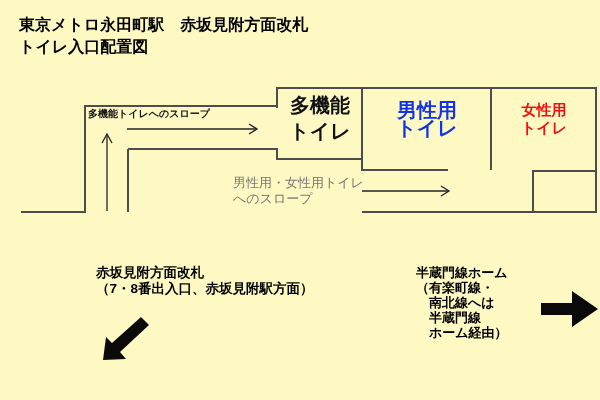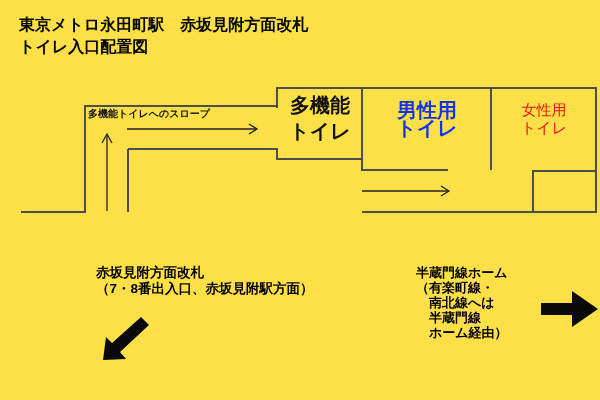--- a/index.html
+++ b/index.html
@@ -1,26 +1,26 @@
 <!DOCTYPE html>
 <html><head>
 <meta charset="utf-8">
 <style>
   html,body{margin:0;padding:0;background:#fff;}
   .stage{
-    position:relative;width:600px;height:400px;background:#fde047;overflow:hidden;
+    position:relative;width:600px;height:400px;background:#fef9c3;overflow:hidden;
     font-family:"Liberation Sans","DejaVu Sans",sans-serif;color:#000;
   }
   .stage svg{position:absolute;left:0;top:0;}
   .lbl{position:absolute;white-space:pre-line;margin:0;}
   .title{left:19px;top:14px;font-size:16px;font-weight:bold;line-height:22px;}
   .slope-multi{left:88px;top:106px;font-size:10px;font-weight:bold;line-height:16px;}
   .room-multi{left:278px;top:92px;width:84px;text-align:center;font-size:20px;font-weight:bold;line-height:26px;}
   .room-mens{left:363px;top:101px;width:128px;text-align:center;font-size:20px;font-weight:bold;line-height:18px;}
-  .room-womens{left:492px;top:101px;width:104px;text-align:center;font-size:15px;font-weight:normal;line-height:18px;}
+  .room-womens{left:492px;top:101px;width:104px;text-align:center;font-size:15px;font-weight:bold;line-height:18px;}
   .slope-mw{left:233px;top:175px;font-size:13px;line-height:16px;}
   .gate{left:96px;top:265px;font-size:13.5px;font-weight:bold;line-height:16px;}
   .platform{left:416px;top:265px;font-size:13px;font-weight:bold;line-height:15px;}
   .wall{stroke:#4d4d4d;stroke-width:2;fill:none;}
   .thin{stroke:#222;stroke-width:1.3;fill:none;}
   .bigarrow{fill:#0a0a0a;stroke:none;}
 </style>
 </head>
 <body>
 
@@ -71,20 +71,22 @@
 
   <div class="lbl room-multi" style="color: rgb(17, 17, 17);">多機能
 トイレ</div>
 
   <div class="lbl room-mens" style="color: rgb(17, 51, 238);">男性用
 トイレ</div>
 
   <div class="lbl room-womens" style="color: rgb(238, 17, 17);">女性用
 トイレ</div>
 
+  <div class="lbl slope-mw" style="color: rgb(119, 119, 119);">男性用・女性用トイレ
+へのスロープ</div>
 
   <div class="lbl gate">赤坂見附方面改札
 （7・8番出入口、赤坂見附駅方面）</div>
 
   <div class="lbl platform">半蔵門線ホーム
 （有楽町線・
 　南北線へは
 　半蔵門線
 　ホーム経由）</div>
 </div>

